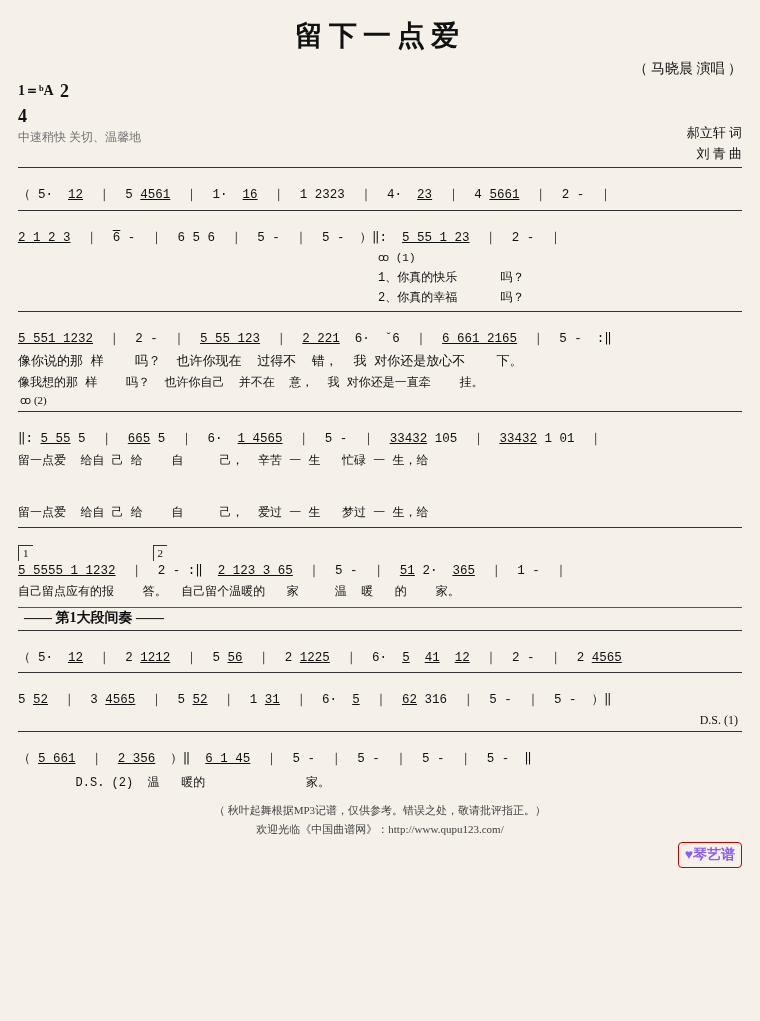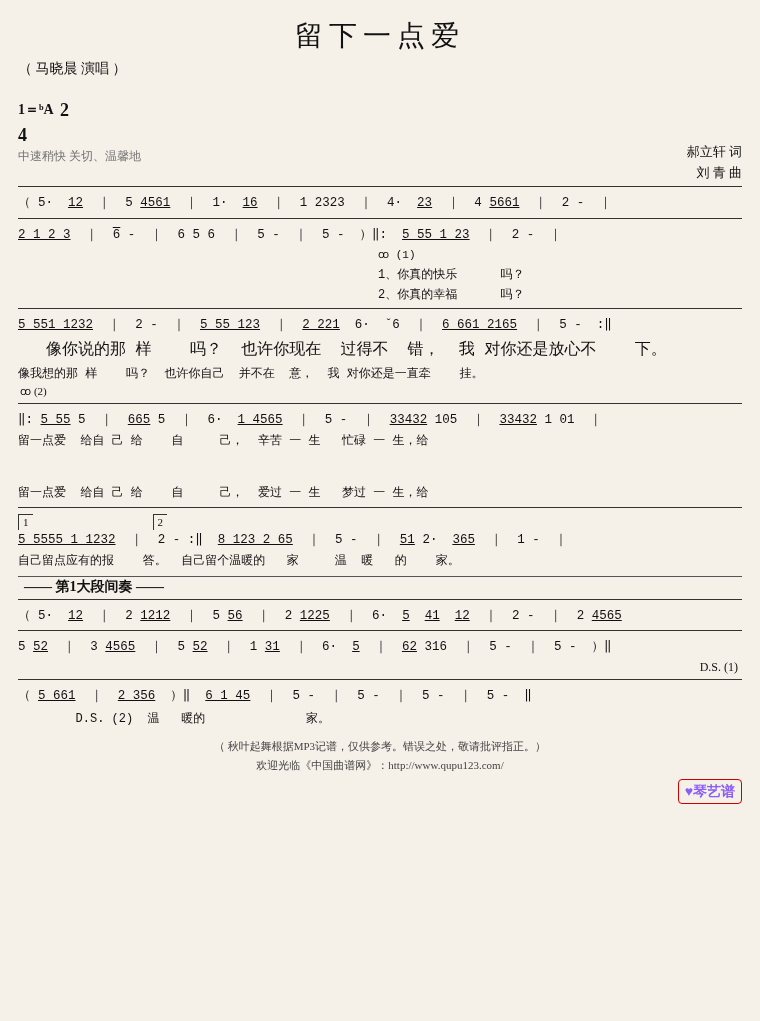--- a/index.html
+++ b/index.html
@@ -9,29 +9,29 @@
       width: 760px;
       min-height: 1021px;
       padding: 10px 18px;
       color: #111;
       font-size: 13px;
       line-height: 1.4;
     }
     .title {
       text-align: center;
       font-size: 28px;
-      font-weight: normal;
+      font-weight: bold;
       letter-spacing: 6px;
       margin-bottom: 4px;
       margin-top: 6px;
     }
     .subtitle {
-      text-align: left;
+      text-align: right;
       font-size: 14px;
-      margin-bottom: 19px;
+      margin-bottom: 0;
     }
     .header-row {
       display: flex;
       justify-content: space-between;
       align-items: flex-start;
       margin-bottom: 2px;
     }
     .tempo {
       font-size: 12px;
       color: #737373;
@@ -67,21 +67,21 @@
       padding: 2px 6px;
       border-radius: 4px;
     }
     u { text-decoration: underline; }
     .music-block {
       width: 100%;
       font-family: 'SimSun', 'FangSong', serif;
     }
     .stave {
       border-top: 1.5px solid #333;
-      padding-top: 6px;
+      padding-top: 17px;
       margin-top: 3px;
     }
     pre {
       font-family: 'SimSun', 'Courier New', monospace;
       font-size: 12.5px;
       white-space: pre-wrap;
       line-height: 1.7;
     }
   </style>
 </head>
@@ -113,38 +113,38 @@
 
     <div class="stave">
 <pre><u>2 1 2 3</u>  ｜  <span style="text-decoration:overline">6</span> -  ｜  6 5 6  ｜  5 -  ｜  5 -  ）‖:  <u>5 55 1 23</u>  ｜  2 -  ｜</pre>
 <pre style="font-size:11px;padding-left:360px;">ꝏ (1)</pre>
 <pre style="font-size:12px;padding-left:360px;">1、你真的快乐      吗？</pre>
 <pre style="font-size:12px;padding-left:360px;">2、你真的幸福      吗？</pre>
     </div>
 
     <div class="stave">
 <pre><u>5 551 1232</u>  ｜  2 -  ｜  <u>5 55 123</u>  ｜  <u>2 221</u>  6·  ˇ6  ｜  <u>6 661 2165</u>  ｜  5 -  :‖</pre>
-<pre style="font-size:16px;margin-left:28px;">像你说的那 样    吗？  也许你现在  过得不  错，  我 对你还是放心不    下。</pre>
+<pre style="font-size:13px;">像你说的那 样    吗？  也许你现在  过得不  错，  我 对你还是放心不    下。</pre>
 <pre style="font-size:12px;">像我想的那 样    吗？  也许你自己  并不在  意，  我 对你还是一直牵    挂。</pre>
     </div>
 
     <div style="padding-left:2px; font-size:11px;">ꝏ (2)</div>
 
     <div class="stave">
 <pre>‖: <u>5 55</u> 5  ｜  <u>665</u> 5  ｜  6·  <u>1 4565</u>  ｜  5 -  ｜  <u>33432</u> 105  ｜  <u>33432</u> 1 01  ｜</pre>
 <pre style="font-size:12px;">留一点爱  给自 己 给    自     己，  辛苦 一 生   忙碌 一 生，给</pre>
 <pre style="font-size:12px;margin-top:32px;">留一点爱  给自 己 给    自     己，  爱过 一 生   梦过 一 生，给</pre>
     </div>
 
     <div class="stave" style="position:relative;">
       <div style="display:flex; font-size:11px; margin-bottom:0px;">
         <span style="border-top:1px solid #333; border-left:1px solid #333; padding:0 4px; margin-right:120px;">1</span>
         <span style="border-top:1px solid #333; border-left:1px solid #333; padding:0 4px;">2</span>
       </div>
-<pre><u>5 5555 1 1232</u>  ｜  2 - :‖  <u>8 123 2 65</u>  ｜  5 -  ｜  <u>51</u> 2·  <u>365</u>  ｜  1 -  ｜</pre>
+<pre><u>5 5555 1 1232</u>  ｜  2 - :‖  <u>2 123 3 65</u>  ｜  5 -  ｜  <u>51</u> 2·  <u>365</u>  ｜  1 -  ｜</pre>
 <pre style="font-size:12px;">自己留点应有的报    答。  自己留个温暖的   家     温  暖   的    家。</pre>
     </div>
 
     <div style="border-top:1px solid #555; margin:4px 0 2px 0; display:flex; align-items:center;">
       <span style="font-size:14px; font-weight:bold; padding: 0 6px;">—— 第1大段间奏 ——</span>
     </div>
 
     <div class="stave">
 <pre>（ 5·  <u>12</u>  ｜  2 <u>1212</u>  ｜  5 <u>56</u>  ｜  2 <u>1225</u>  ｜  6·  <u>5</u>  <u>41</u>  <u>12</u>  ｜  2 -  ｜  2 <u>4565</u></pre>
     </div>

